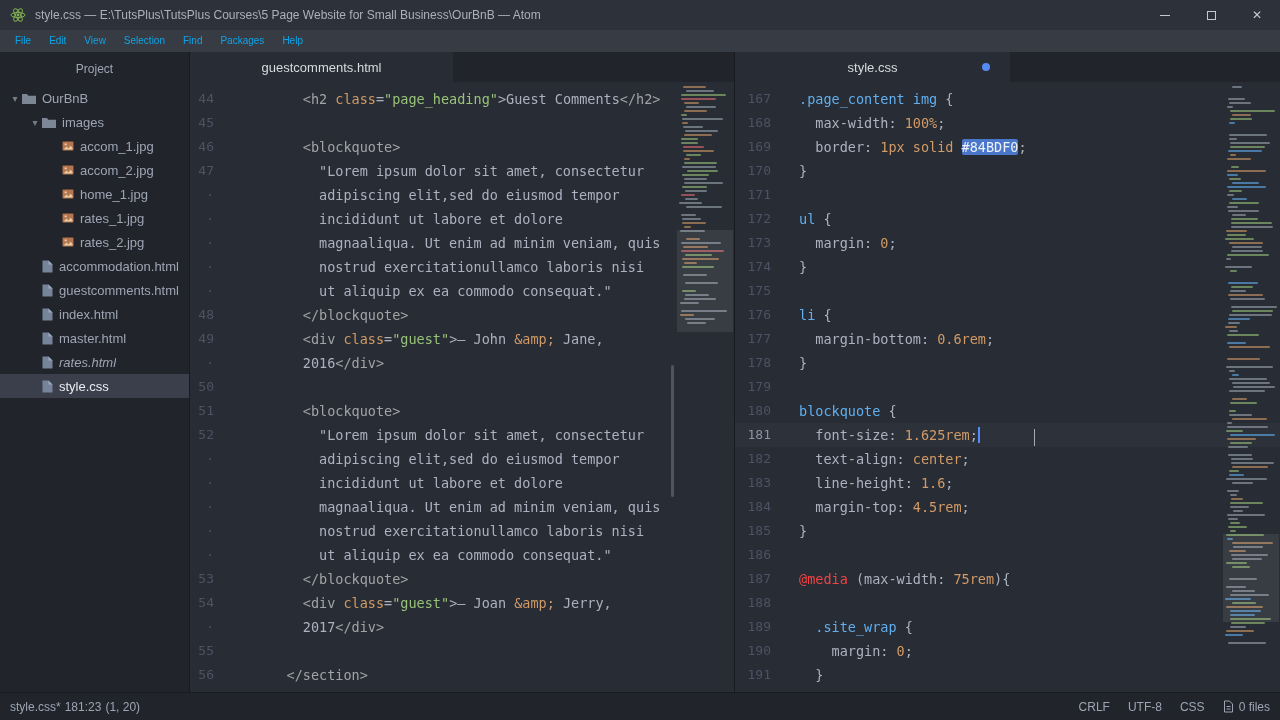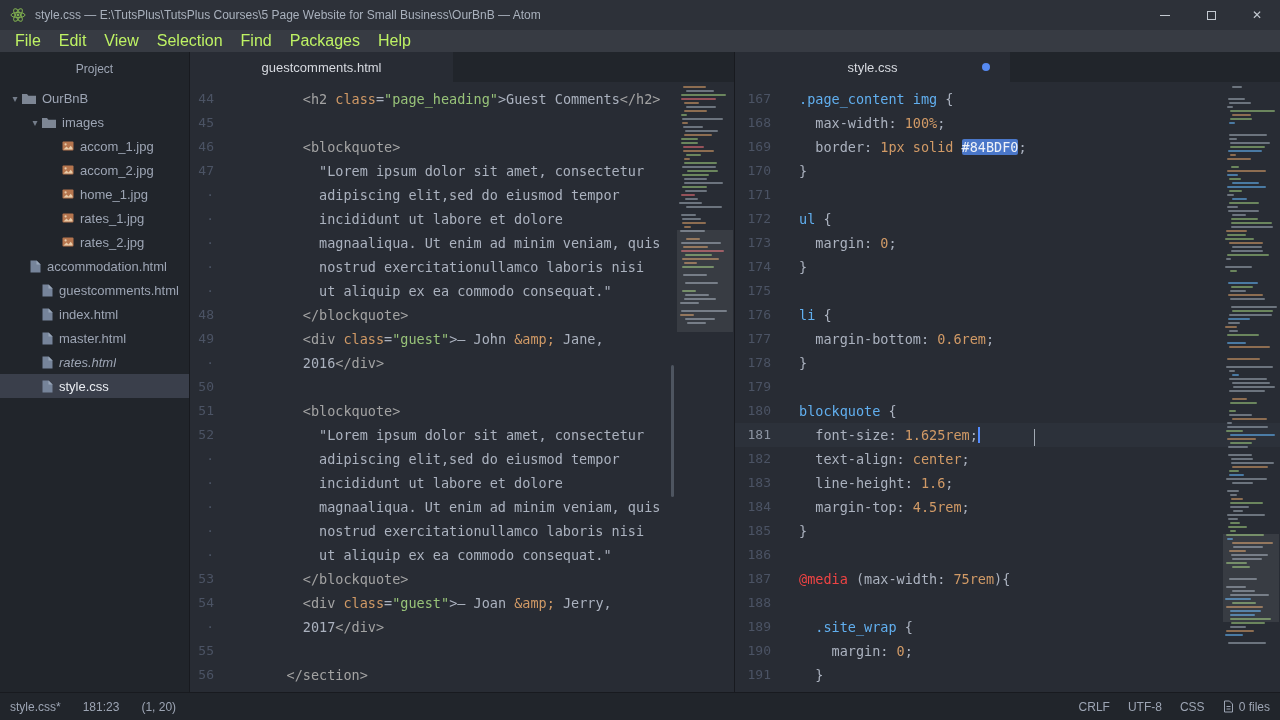--- a/index.html
+++ b/index.html
@@ -11,21 +11,21 @@
   .appicon{width:18px;height:18px;margin-right:8px;display:flex;align-items:center;justify-content:center}
   .title{font-size:12px;color:#a9b1bd;white-space:nowrap}
   .wincontrols{position:absolute;right:0;top:0;height:30px;display:flex}
   .wbtn{width:46px;height:30px;display:flex;align-items:center;justify-content:center;color:#c3c9d1}
   .glyph-min{width:10px;height:1px;background:#c3c9d1}
   .glyph-max{width:9px;height:9px;border:1px solid #c3c9d1}
   .glyph-close{font-size:12px;line-height:1}
 
   
   .menubar{position:absolute;left:0;top:30px;width:100%;height:22px;background:#373b43;display:flex;align-items:center;padding-left:6px}
-  .menu-item{padding:0 9px;font-size:16px;color:#bef264;height:22px;line-height:22px}
+  .menu-item{padding:0 9px;font-size:10px;color:#0ea5e9;height:22px;line-height:22px}
 
   
   .main{position:absolute;left:0;top:52px;width:1280px;height:640px}
 
   
   .sidebar{position:absolute;left:0;top:0;width:190px;height:640px;background:#21252b;border-right:1px solid #181a1f;overflow:hidden}
   .proj-header{height:34px;line-height:34px;text-align:center;font-size:12px;color:#9da5b4}
   .trow{height:24px;display:flex;align-items:center;font-size:13px;color:#9da5b4;white-space:nowrap}
   .trow.selected{background:#3a3f4b;color:#eaedf2}
   .chev{width:14px;flex:0 0 14px;font-size:10px;color:#747d8a;text-align:center}
@@ -70,21 +70,21 @@
   .mm-row{height:2px;margin-bottom:2px;border-radius:1px;opacity:.6}
   .mm-viewport{position:absolute;left:0;width:100%;background:rgba(255,255,255,.08)}
   .pane-left .mm-viewport{top:148px;height:102px}
   .pane-right .mm-viewport{top:452px;height:88px}
 
   
   .ibeam{position:absolute;left:1034px;top:429px;width:1px;height:17px;background:#b7bfca;opacity:.85}
 
   
   .statusbar{position:absolute;left:0;bottom:0;width:100%;height:28px;background:#21252b;border-top:1px solid #181a1f;display:flex;align-items:center;justify-content:space-between;font-size:12px;color:#9da5b4;padding:0 10px}
-  .sb-left{display:flex;gap:22px;align-items:flex-start}
+  .sb-left{display:flex;gap:4px;align-items:flex-start}
   .sb-right{display:flex;gap:18px;align-items:center}
   .git{display:flex;align-items:center;gap:5px}
 </style>
 </head>
 <body>
 
 <div class="app">
 
   <div class="titlebar">
     <span class="appicon">
@@ -192,21 +192,21 @@
             <span class="chev"></span>
             <span class="ticon">
               <svg width="12" height="12" viewBox="0 0 12 12">
                 <rect x="0.5" y="1.5" width="11" height="9" rx="1" fill="#b5754e"></rect>
                 <circle cx="3.6" cy="4.4" r="1.1" fill="#e8cba8"></circle>
                 <path d="M1.5 9.5l3-3 2 2 2.2-2.7 1.8 2.2v1.5Z" fill="#e8cba8"></path>
               </svg>
             </span>
             <span class="tlabel">rates_2.jpg</span>
           </div>
-          <div class="trow" style="padding-left: 16px; align-items: center;">
+          <div class="trow" style="padding-left: 28px; align-items: center;">
             <span class="chev"></span>
             <span class="ticon">
               <svg width="11" height="13" viewBox="0 0 11 13">
                 <path d="M0.5 0.5h6l4 4v8h-10Z" fill="#76849a"></path>
                 <path d="M6.5 0.5l4 4h-4Z" fill="#9aa7ba"></path>
               </svg>
             </span>
             <span class="tlabel">accommodation.html</span>
           </div>
           <div class="trow" style="padding-left: 28px;">

